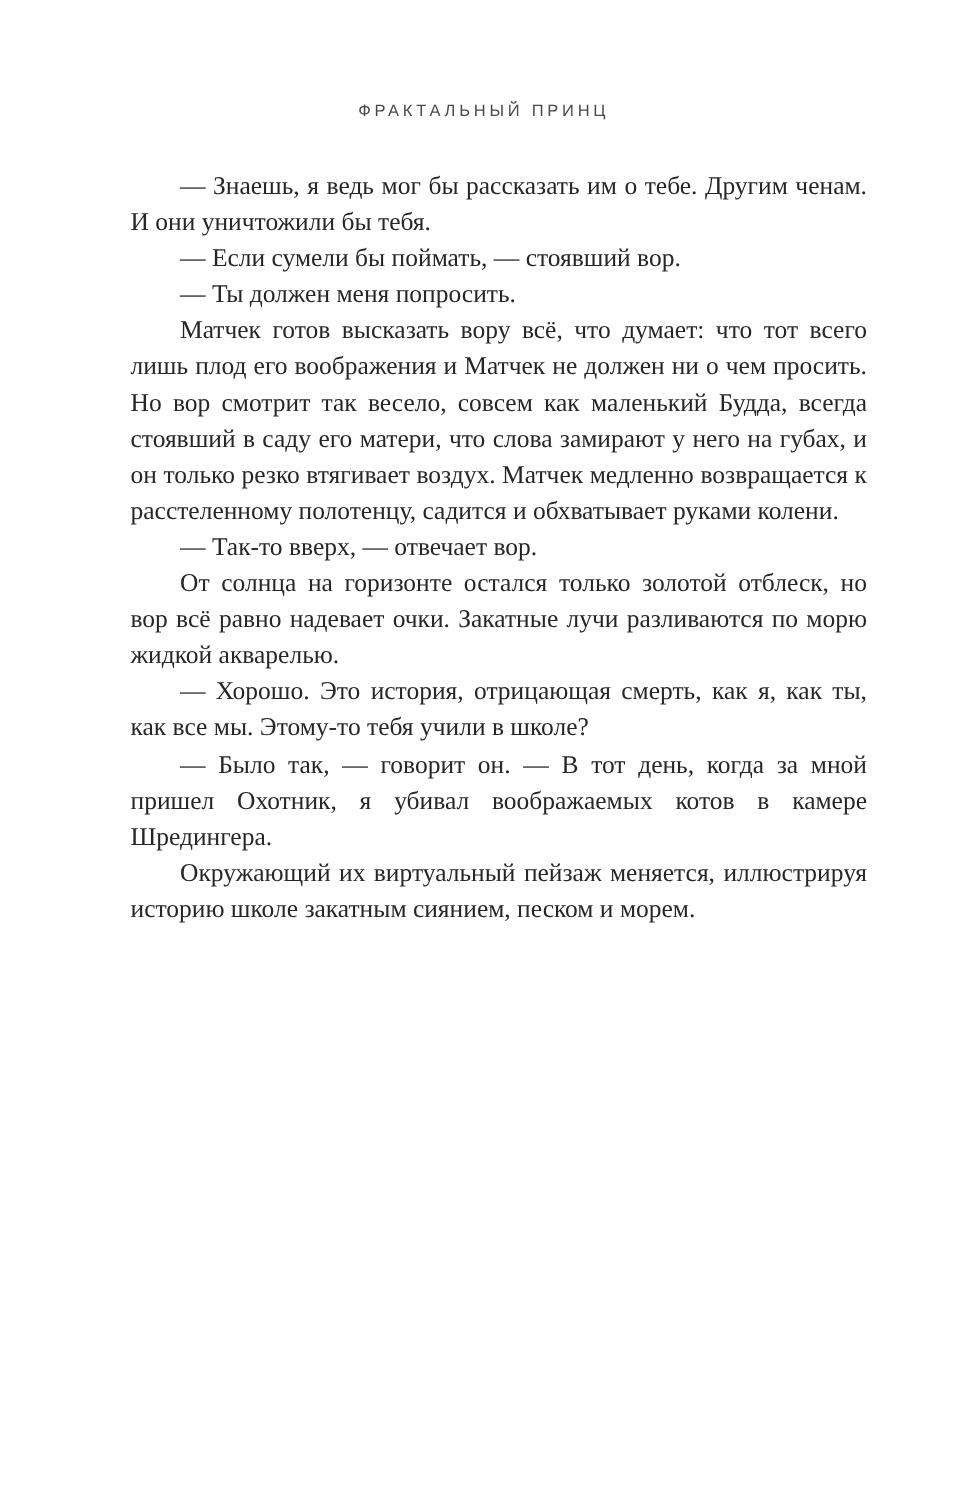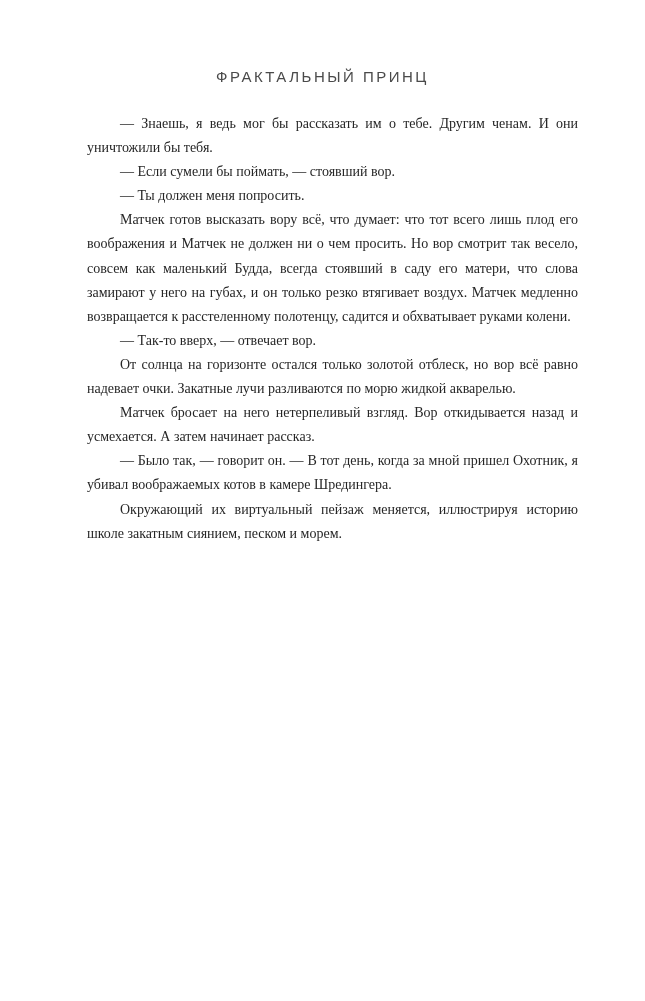--- a/index.html
+++ b/index.html
@@ -17,31 +17,31 @@
     font-family: "Liberation Serif", "DejaVu Serif", serif;
     color: #2b2b2b;
   }
   .running-head {
     position: absolute;
     top: 68px;
     left: 0;
     width: 100%;
     text-align: center;
     font-family: "Liberation Sans", "DejaVu Sans", sans-serif;
-    font-size: 15px;
+    font-size: 11px;
     letter-spacing: 2.5px;
     color: #4a4a4a;
     font-weight: 400;
   }
   .text-block {
     position: absolute;
     top: 112px;
     left: 87px;
     width: 491px;
-    font-size: 14px;
+    font-size: 17px;
     line-height: 24.1px;
     text-align: justify;
     color: #262626;
   }
   .text-block p {
     text-indent: 33px;
     margin: 0;
   }
 </style>
 </head>
@@ -51,18 +51,18 @@
 
   <div class="running-head">ФРАКТАЛЬНЫЙ ПРИНЦ</div>
 
   <div class="text-block">
     <p>— Знаешь, я ведь мог бы рассказать им о тебе. Другим ченам. И они уничтожили бы тебя.</p>
     <p>— Если сумели бы поймать, — стоявший вор.</p>
     <p>— Ты должен меня попросить.</p>
     <p>Матчек готов высказать вору всё, что думает: что тот всего лишь плод его воображения и Матчек не должен ни о чем просить. Но вор смотрит так весело, совсем как маленький Будда, всегда стоявший в саду его матери, что слова замирают у него на губах, и он только резко втягивает воздух. Матчек медленно возвращается к расстеленному полотенцу, садится и обхватывает руками колени.</p>
     <p>— Так-то вверх, — отвечает вор.</p>
     <p>От солнца на горизонте остался только золотой отблеск, но вор всё равно надевает очки. Закатные лучи разливаются по морю жидкой акварелью.</p>
-    <p>Матчек бросает на него нетерпеливый взгляд. Вор откидывается назад и усмехается. А затем начинает рассказ.</p>
+    <p>— Хорошо. Это история, отрицающая смерть, как я, как ты, как все мы. Этому-то тебя учили в школе?</p>
     <p>— Было так, — говорит он. — В тот день, когда за мной пришел Охотник, я убивал воображаемых котов в камере Шредингера.</p>
     <p>Окружающий их виртуальный пейзаж меняется, иллюстрируя историю школе закатным сиянием, песком и морем.</p>
   </div>
 
 </div>
 
 </body></html>

